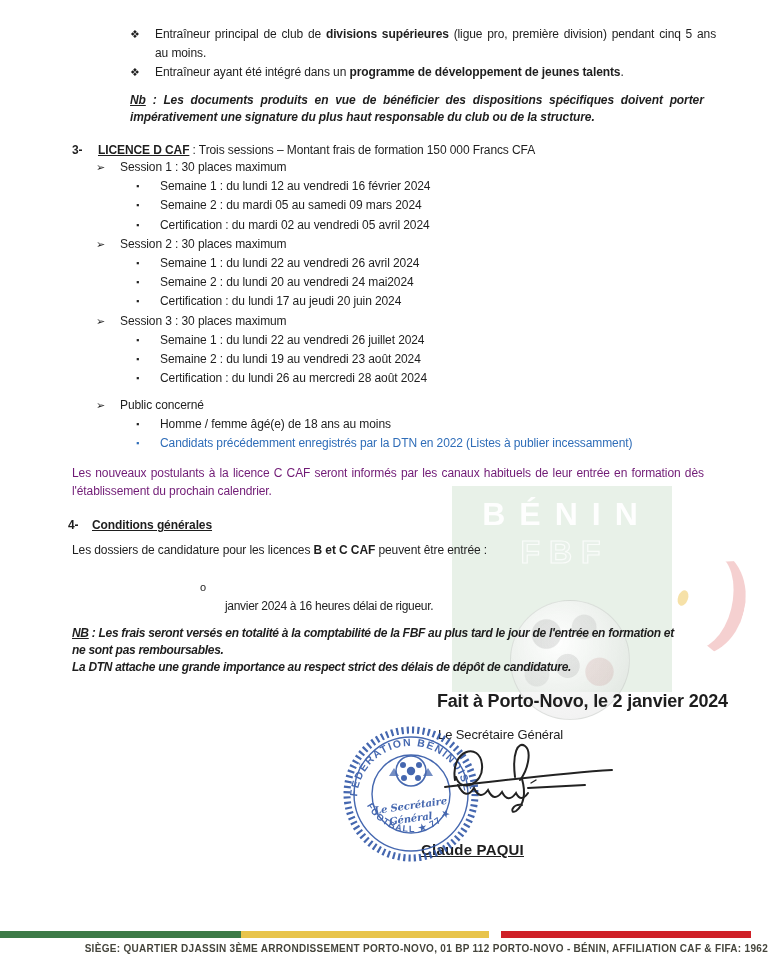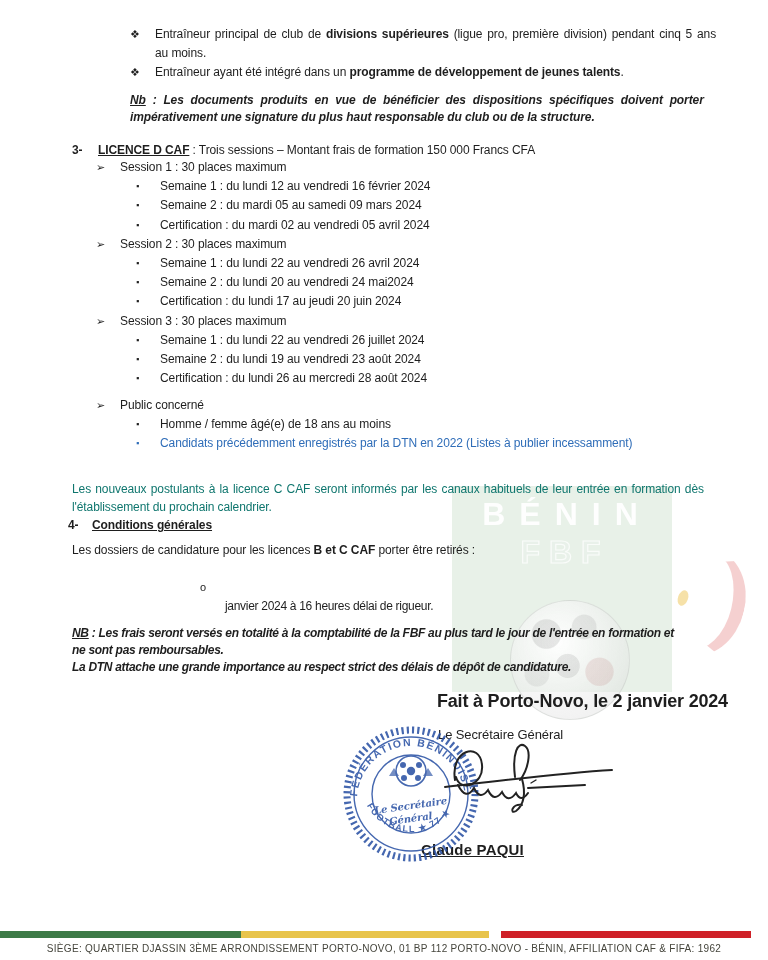--- a/index.html
+++ b/index.html
@@ -50,21 +50,21 @@
   .item2{left:72px;top:63px;width:628px;line-height:19px;}
   .nb1{left:130px;top:92px;width:572px;font-weight:bold;font-style:italic;line-height:17px;}
   .nb1 .ln1{word-spacing:3.6px;}
 
   .h3line{left:72px;top:141px;width:640px;display:flex;line-height:19px;}
   .h3line .num{width:26px;font-weight:bold;}
   .h3line .ttl{font-weight:bold;text-decoration:underline;}
   .sessions{left:72px;top:158px;width:640px;}
   .pubblock{left:72px;top:396px;width:640px;}
   .blue{color:#2f6db8;}
-  .bluep{left:72px;top:464px;width:632px;color:#0f766e;line-height:18px;margin-top:16px;}
+  .bluep{left:72px;top:464px;width:632px;color:#701a75;line-height:18px;}
   .bluep .ln1{word-spacing:1px;}
 
   .h4line{left:68px;top:516px;width:640px;display:flex;line-height:19px;}
   .h4line .num{width:24px;font-weight:bold;}
   .h4line .ttl{font-weight:bold;text-decoration:underline;}
   .dossiers{left:72px;top:541px;width:632px;line-height:19px;}
   .siege{left:72px;top:578px;width:640px;line-height:18.5px;}
   .siege .txt{letter-spacing:-0.3px;}
   .nb2{left:72px;top:625px;width:636px;font-weight:bold;font-style:italic;line-height:17.2px;letter-spacing:-0.3px;}
 
@@ -72,21 +72,21 @@
   .secr{left:438px;top:727px;font-size:13px;}
   .claude{left:421px;top:841px;font-weight:bold;font-size:15px;text-decoration:underline;letter-spacing:0.2px;}
 
   .stampbox{left:341px;top:724px;width:140px;height:140px;z-index:2;opacity:0.88;}
   .sigbox{left:430px;top:735px;width:200px;height:90px;z-index:3;}
 
   .bar{top:931px;height:7px;}
   .bar.green{left:0;width:241px;background:#3d7a47;}
   .bar.yellow{left:241px;width:248px;background:#e8c44c;}
   .bar.red{left:501px;width:250px;background:#cf2128;}
-  .footer-text{left:0;top:943px;width:768px;text-align:center;font-weight:normal;font-size:10px;
+  .footer-text{left:0;top:943px;width:768px;text-align:right;font-weight:bold;font-size:10px;
       letter-spacing:0.3px;color:#45453c;}
 </style>
 </head>
 <body>
 
 <div class="page">
 
   <div class="abs wm">
     <div class="wm-benin">BÉNIN</div>
     <div class="wm-fbf">FBF</div>
@@ -192,21 +192,21 @@
       <span class="ln1 nowrap">Les nouveaux postulants à la licence C CAF seront informés par les canaux habituels de leur entrée en formation dès</span><br>
       <span>l'établissement du prochain calendrier.</span>
     </div>
 
     <div class="abs h4line">
       <span class="num">4-</span>
       <span class="ttl">Conditions générales</span>
     </div>
 
     <div class="abs dossiers nowrap">
-      <span>Les dossiers de candidature pour les licences </span><b>B et C CAF</b><span> porter être retirés :</span>
+      <span>Les dossiers de candidature pour les licences </span><b>B et C CAF</b><span> peuvent être entrée :</span>
     </div>
 
     <div class="abs siege row lo">
       <span class="blt">o</span>
       <span class="txt">
         <br>
         <span>janvier 2024 à 16 heures délai de rigueur.</span>
       </span>
     </div>
 

